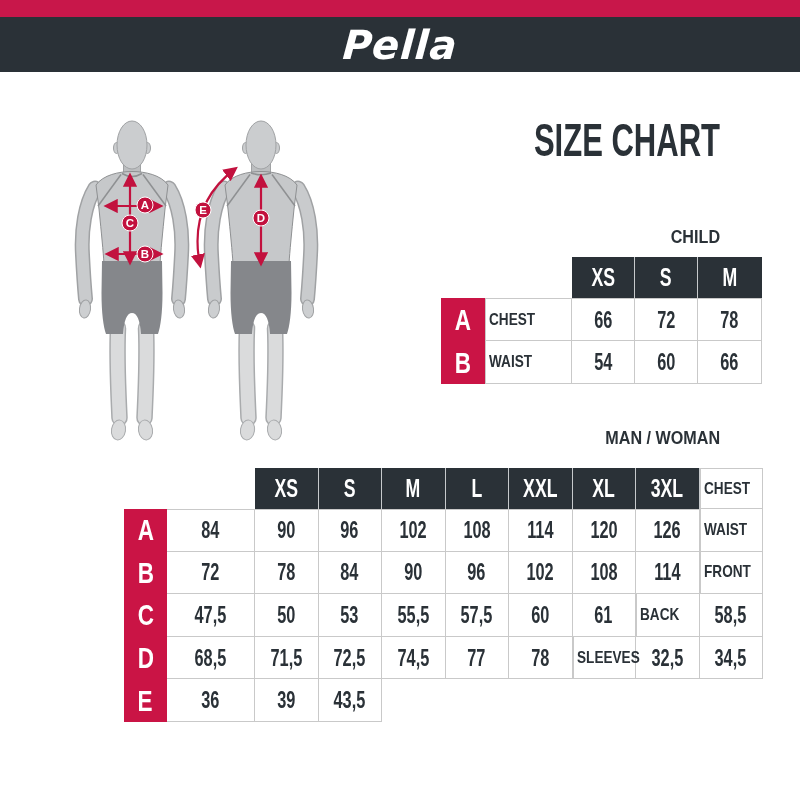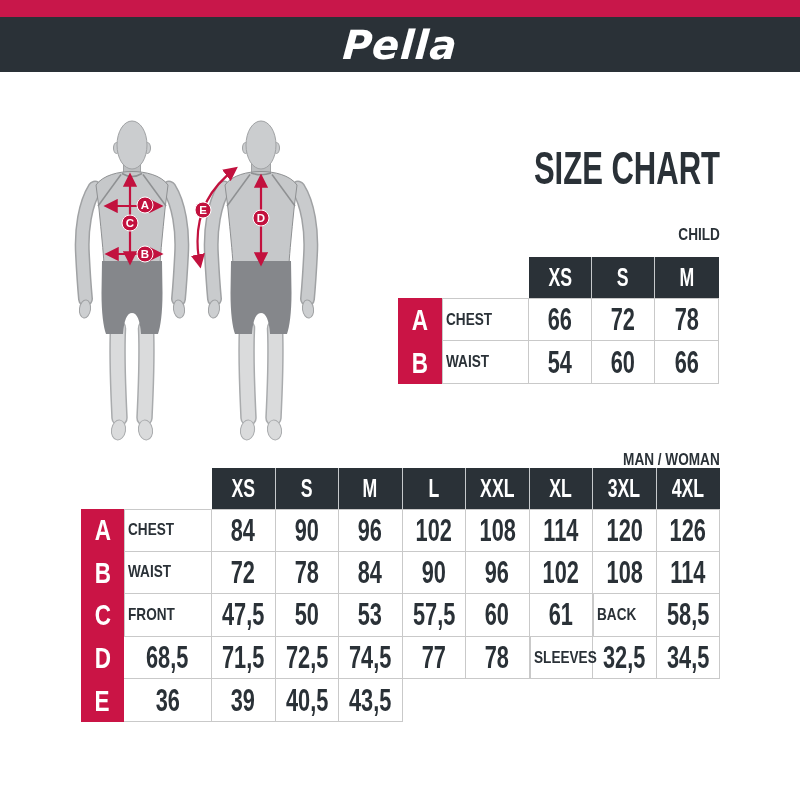--- a/index.html
+++ b/index.html
@@ -12,51 +12,51 @@
   .page{position:relative;width:800px;height:800px;background:#fff;overflow:hidden;}
 
   
   .stripe{position:absolute;left:0;top:0;width:800px;height:17px;background:var(--stripe);}
   .topbar{position:absolute;left:0;top:17px;width:800px;height:55px;background:var(--dark);
           display:flex;align-items:center;justify-content:center;}
   .logo{font-family:"DejaVu Sans",sans-serif;font-style:italic;font-weight:bold;font-size:40px;
         color:#fff;transform:skewX(-4deg);letter-spacing:1px;}
 
   
-  .size-chart-title{position:absolute;right:80px;top:144px;font-weight:bold;font-size:47px;
+  .size-chart-title{position:absolute;right:80px;top:116px;font-weight:bold;font-size:47px;
         color:var(--ink);line-height:1;white-space:nowrap;}
-  .section-label{position:absolute;right:80px;font-weight:bold;font-size:16px;color:var(--ink);
+  .section-label{position:absolute;right:80px;font-weight:bold;font-size:19px;color:var(--ink);
         line-height:1;white-space:nowrap;}
   .child-pos{top:227px;}
-  .adult-pos{top:452px;}
+  .adult-pos{top:428px;}
 
   
   .cx  {display:inline-block;transform:scaleX(0.68);transform-origin:center;white-space:nowrap;}
   .cxl {display:inline-block;transform:scaleX(0.80);transform-origin:left center;white-space:nowrap;}
   .cxL {display:inline-block;transform:scaleX(0.75);transform-origin:center;white-space:nowrap;}
   .cxt {display:inline-block;transform:scaleX(0.66);transform-origin:right center;white-space:nowrap;}
   .cxs {display:inline-block;transform:scaleX(0.85);transform-origin:right center;white-space:nowrap;}
 
   
-  .sizetable{position:absolute;display:grid;}
+  .sizetable{position:absolute;display:grid;margin-left:43px;}
   .child-grid{left:398px;top:257px;grid-template-columns:44px 87px 63px 63px 64px;
               grid-template-rows:41px 43px 43px;}
   .adult-grid{left:81px;top:468px;grid-template-columns:43px 88px repeat(8,63.5px);
               grid-template-rows:41px repeat(5,42.6px);}
   .cell{display:flex;align-items:center;justify-content:center;font-weight:bold;}
   .hdr{background:var(--dark);color:#fff;font-size:26px;border-right:1px solid #c6c9cb;}
   .hdr.last{border-right:none;}
   .letters{background:var(--tablered);display:flex;flex-direction:column;grid-column:1;}
   .letter{flex:1;display:flex;align-items:center;justify-content:center;color:#fff;
           font-weight:bold;font-size:30px;}
   .bcell{background:#fff;border-right:1px solid var(--grid);border-bottom:1px solid var(--grid);}
   .rt{border-top:1px solid var(--grid);}
   .rowlabel{justify-content:flex-start;padding-left:3px;font-size:17px;color:var(--ink);
             border-left:1px solid var(--grid);}
-  .value{font-size:32px;color:var(--ink);}
+  .value{font-size:24px;color:var(--ink);}
 
   .figures{position:absolute;left:52px;top:112px;}
 </style>
 </head>
 <body>
 
 <div class="page">
 
   <div class="stripe"></div>
   <div class="topbar">
@@ -220,23 +220,20 @@
       </div>
       <div class="cell hdr">
         <span class="cx">XXL</span>
       </div>
       <div class="cell hdr">
         <span class="cx">XL</span>
       </div>
       <div class="cell hdr">
         <span class="cx">3XL</span>
       </div>
-      <div class="cell hdr last">
-        <span class="cx">4XL</span>
-      </div>
       <div class="letters" style="grid-row: 2 / span 5;">
         <div class="letter">
           <span class="cxL">A</span>
         </div>
         <div class="letter">
           <span class="cxL">B</span>
         </div>
         <div class="letter">
           <span class="cxL">C</span>
         </div>
@@ -307,20 +304,23 @@
       <div class="cell value bcell">
         <span class="cx">47,5</span>
       </div>
       <div class="cell value bcell">
         <span class="cx">50</span>
       </div>
       <div class="cell value bcell">
         <span class="cx">53</span>
       </div>
       <div class="cell value bcell">
+        <span class="cx">55,5</span>
+      </div>
+      <div class="cell value bcell">
         <span class="cx">57,5</span>
       </div>
       <div class="cell value bcell">
         <span class="cx">60</span>
       </div>
       <div class="cell value bcell">
         <span class="cx">61</span>
       </div>
       <div class="cell rowlabel bcell">
         <span class="cxl">BACK</span>
@@ -355,20 +355,17 @@
       <div class="cell value bcell">
         <span class="cx">34,5</span>
       </div>
       <div class="cell value bcell">
         <span class="cx">36</span>
       </div>
       <div class="cell value bcell">
         <span class="cx">39</span>
       </div>
       <div class="cell value bcell">
-        <span class="cx">40,5</span>
-      </div>
-      <div class="cell value bcell">
         <span class="cx">43,5</span>
       </div>
     </div>
 
 </div>
 
 </body></html>

